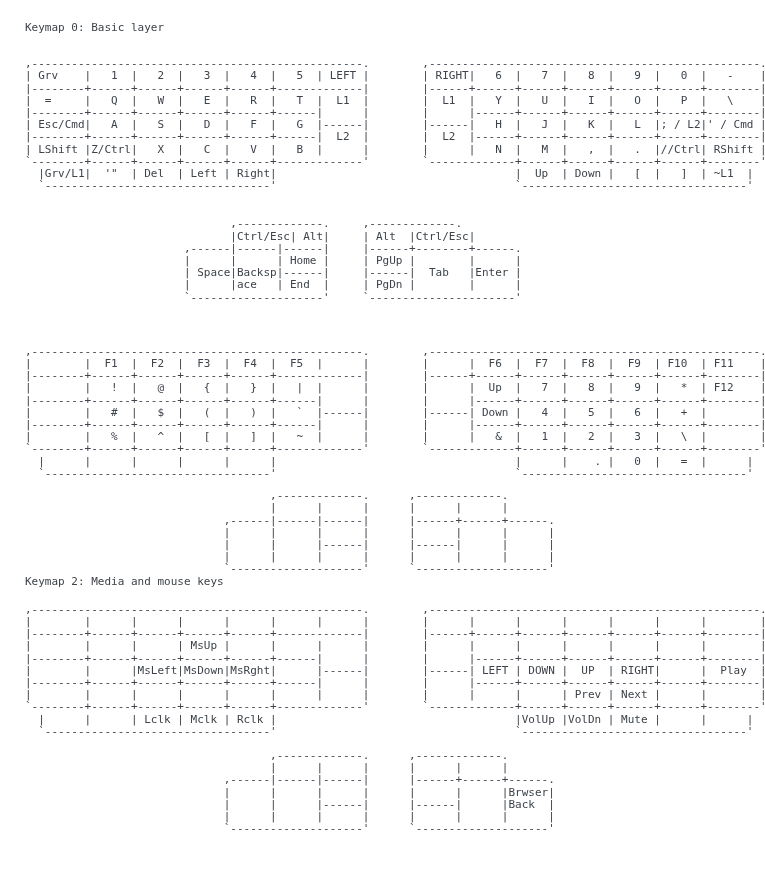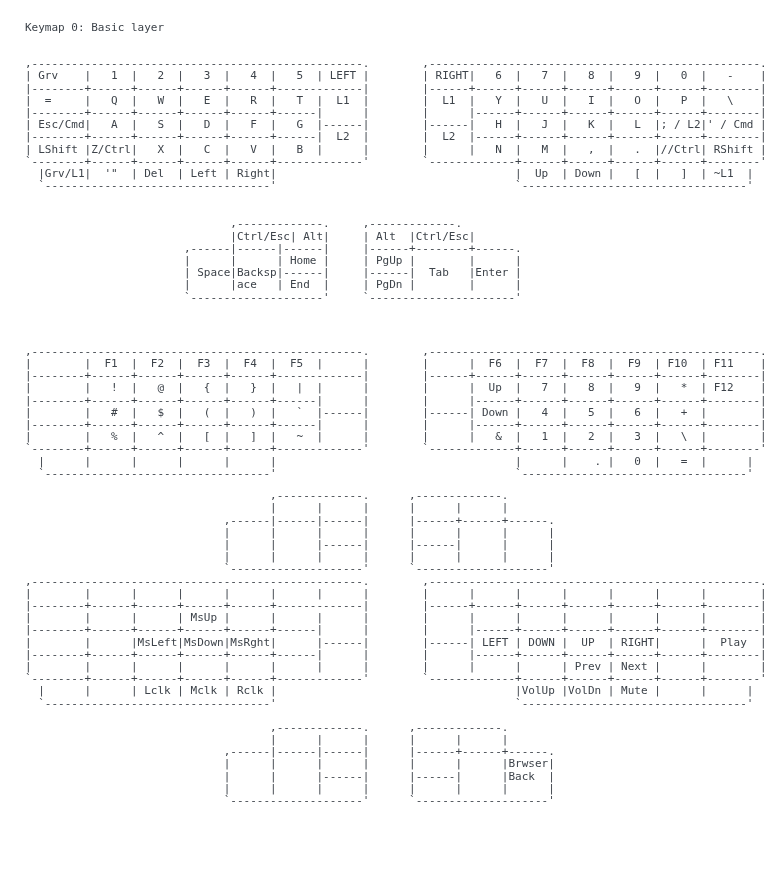--- a/index.html
+++ b/index.html
@@ -79,20 +79,21 @@
     <pre class="art thumbs">                                     ,-------------.      ,-------------.
                                      |      |      |      |      |      |
                               ,------|------|------|      |------+------+------.
                               |      |      |      |      |      |      |      |
                               |      |      |------|      |------|      |      |
                               |      |      |      |      |      |      |      |
                               `--------------------'      `--------------------'</pre>
   </section>
 
   <section class="s s2">
+    <div class="keymap-title">Keymap 2: Media and mouse keys</div>
     <pre class="art main">,--------------------------------------------------.        ,--------------------------------------------------.
 |        |      |      |      |      |      |      |        |      |      |      |      |      |      |        |
 |--------+------+------+------+------+-------------|        |------+------+------+------+------+------+--------|
 |        |      |      | MsUp |      |      |      |        |      |      |      |      |      |      |        |
 |--------+------+------+------+------+------|      |        |      |------+------+------+------+------+--------|
 |        |      |MsLeft|MsDown|MsRght|      |------|        |------| LEFT | DOWN |  UP  | RIGHT|      |  Play  |
 |--------+------+------+------+------+------|      |        |      |------+------+------+------+------+--------|
 |        |      |      |      |      |      |      |        |      |      |      | Prev | Next |      |        |
 `--------+------+------+------+------+-------------'        `-------------+------+------+------+------+--------'
   |      |      | Lclk | Mclk | Rclk |                                    |VolUp |VolDn | Mute |      |      |

